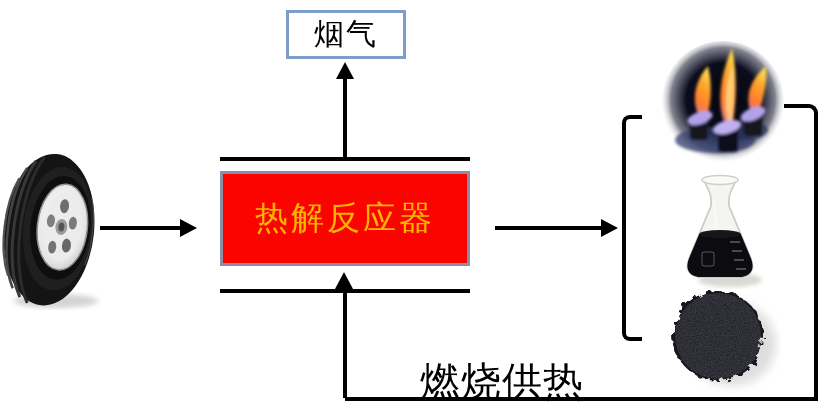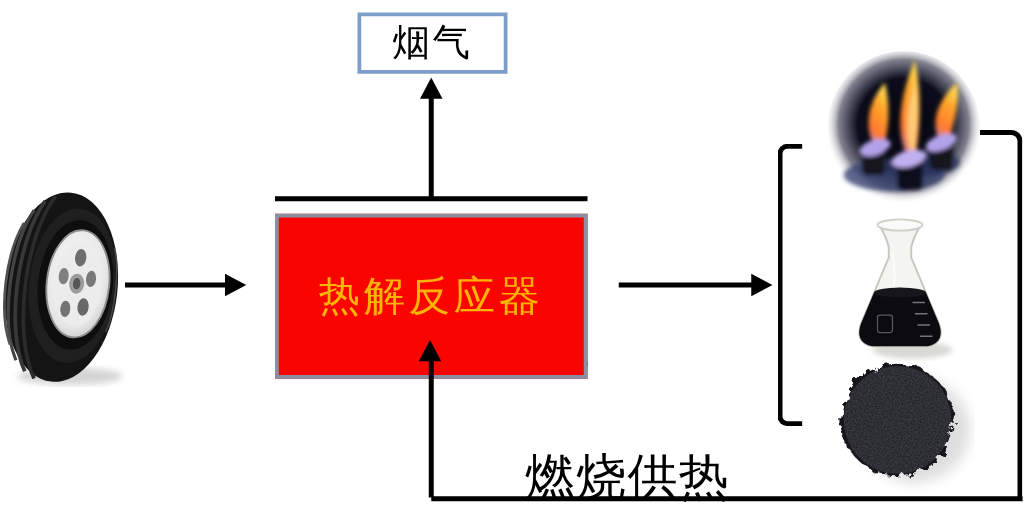--- a/index.html
+++ b/index.html
@@ -16,21 +16,21 @@
   .arrow-right{position:absolute;width:0;height:0;
     border-top:9px solid transparent;border-bottom:9px solid transparent;
     border-left:17px solid #000;}
   #flue-box{
     position:absolute;left:286px;top:10px;width:120px;height:49px;
     box-sizing:border-box;border:3px solid #7E9DC8;background:#fff;
     display:flex;align-items:center;justify-content:center;
     font-size:30px;color:#000;letter-spacing:2px;
   }
   #reactor{
-    position:absolute;left:220px;top:171px;width:250px;height:132px;
+    position:absolute;left:220px;top:171px;width:250px;height:95px;
     box-sizing:border-box;border:3px solid #8A8FA3;background:#FA0400;
     display:flex;align-items:center;justify-content:center;
   }
   #reactor .lbl{font-size:33px;color:#FFB400;letter-spacing:3px;font-weight:500;}
   #left-bracket{
     position:absolute;left:622px;top:115px;width:20px;height:226px;
     box-sizing:border-box;
     border-left:4px solid #000;border-top:4px solid #000;border-bottom:4px solid #000;
     border-top-left-radius:8px;border-bottom-left-radius:8px;
   }

